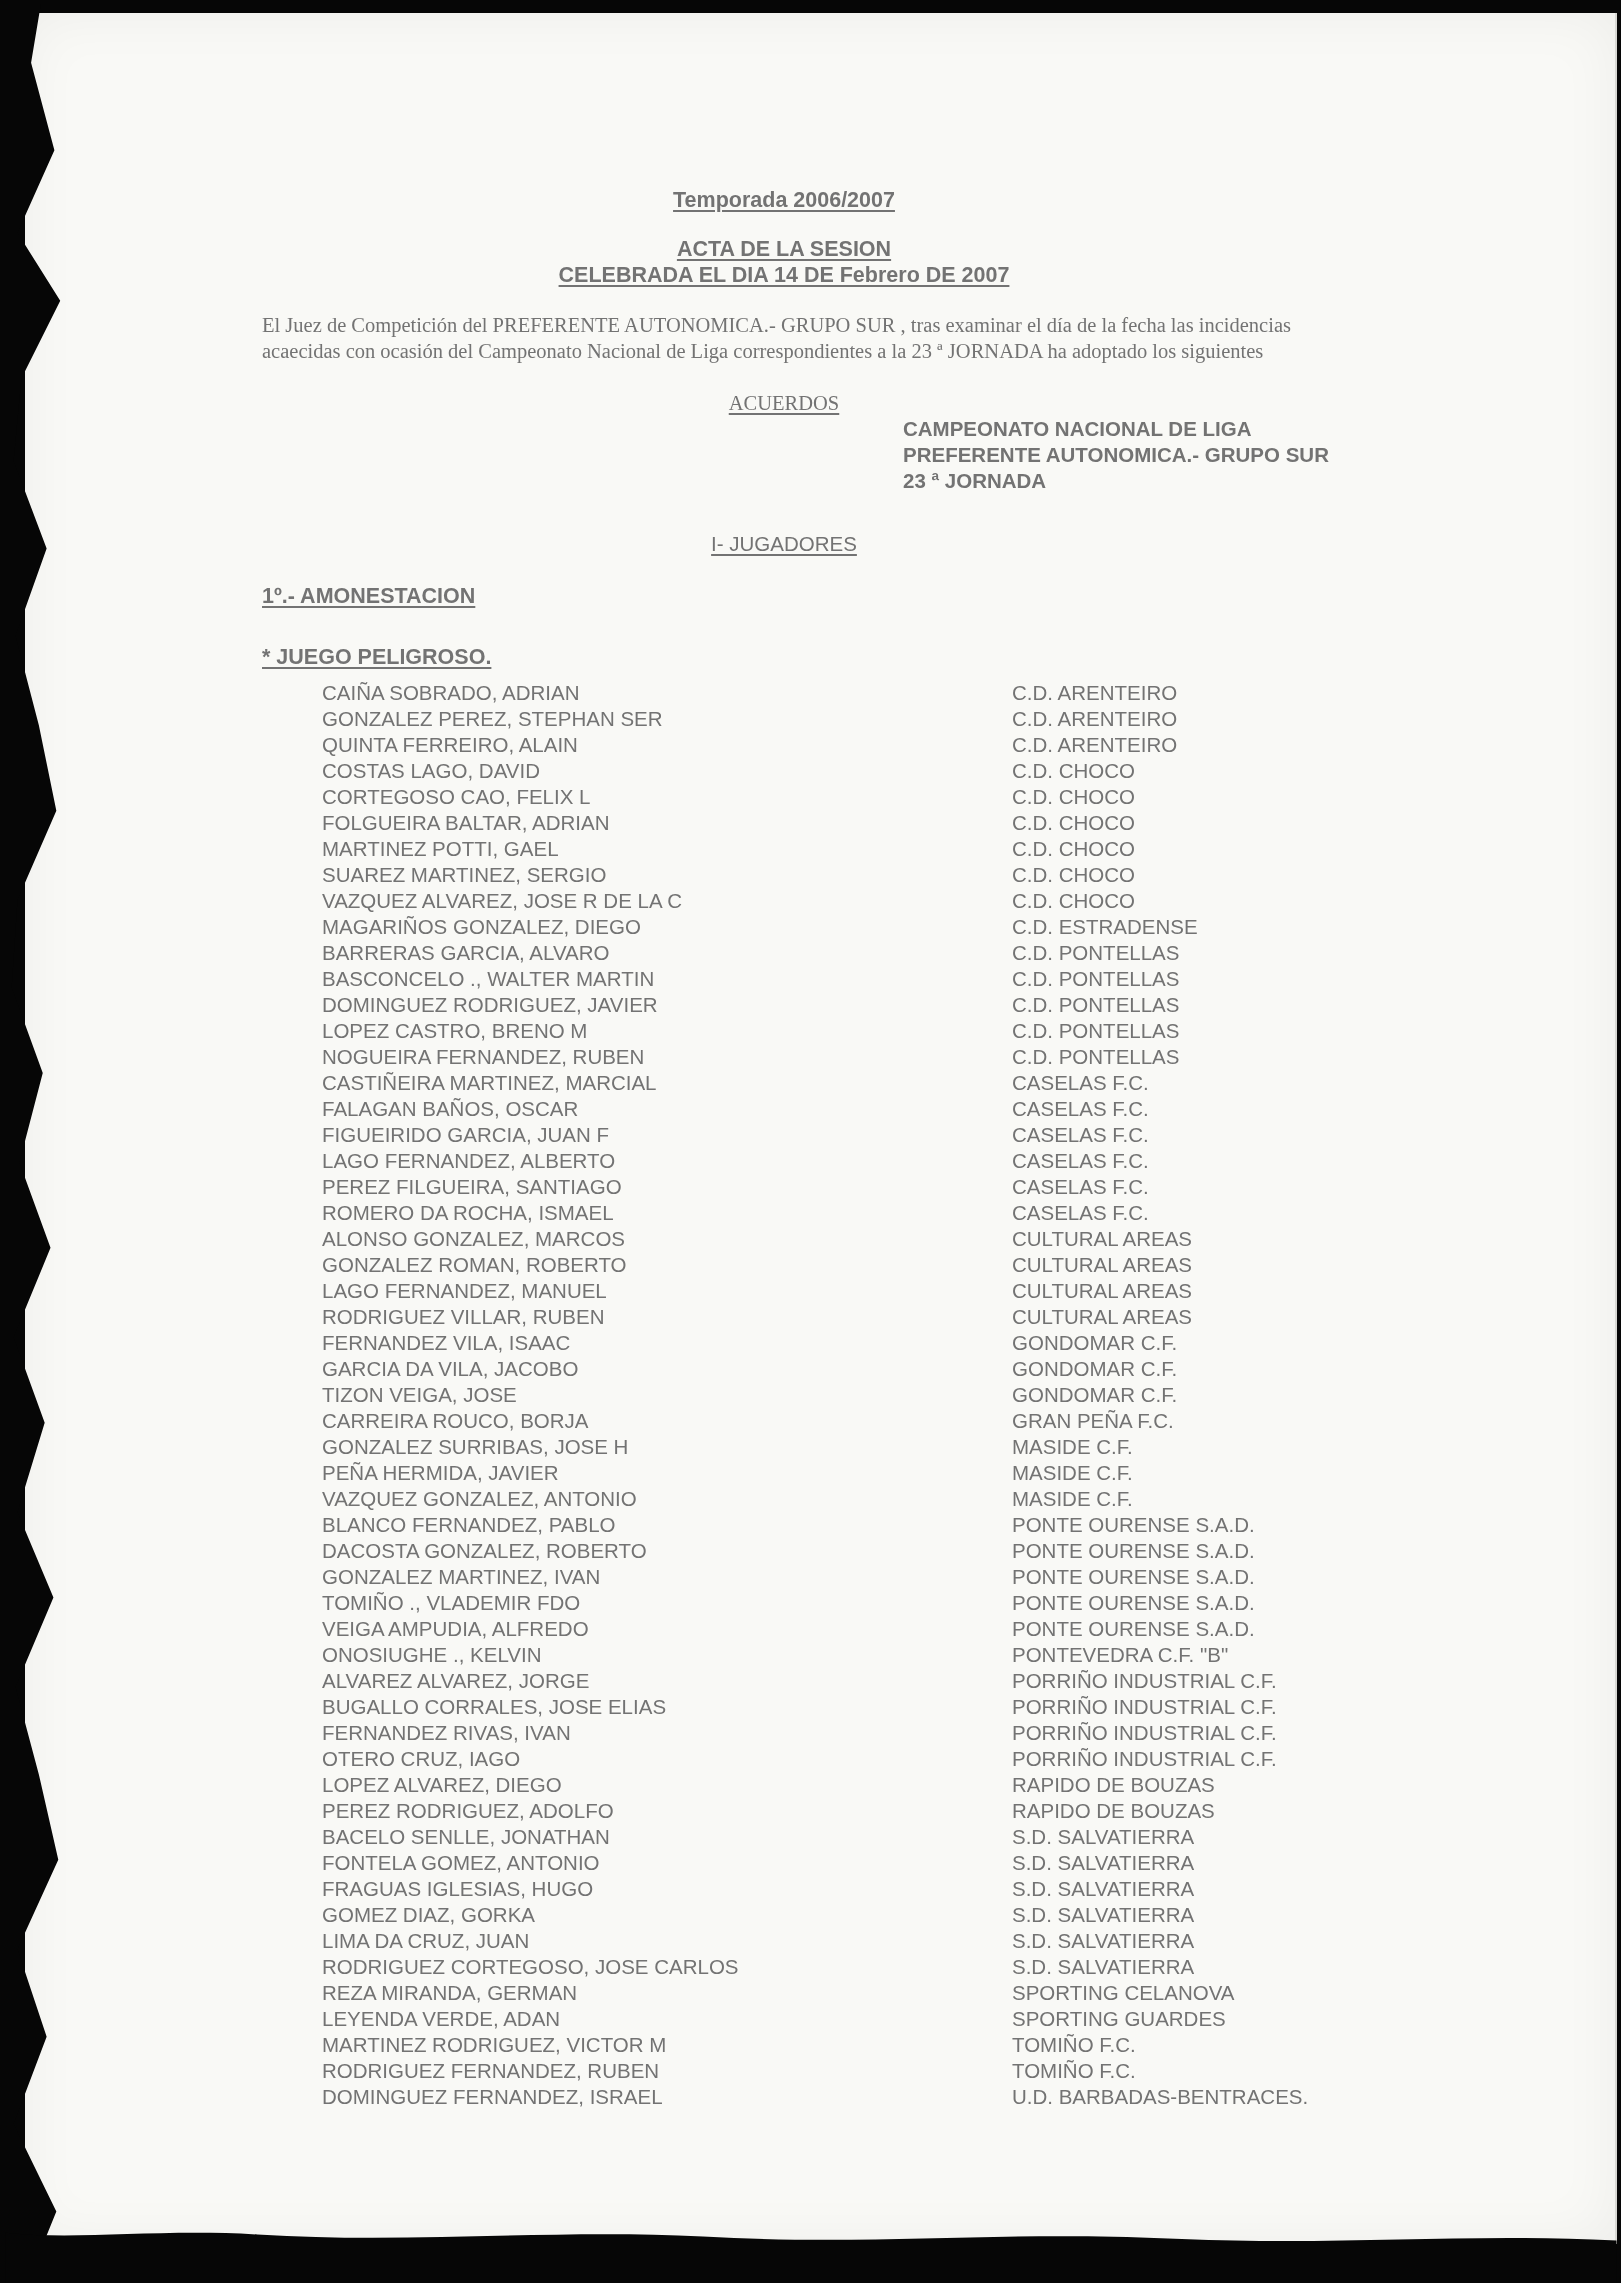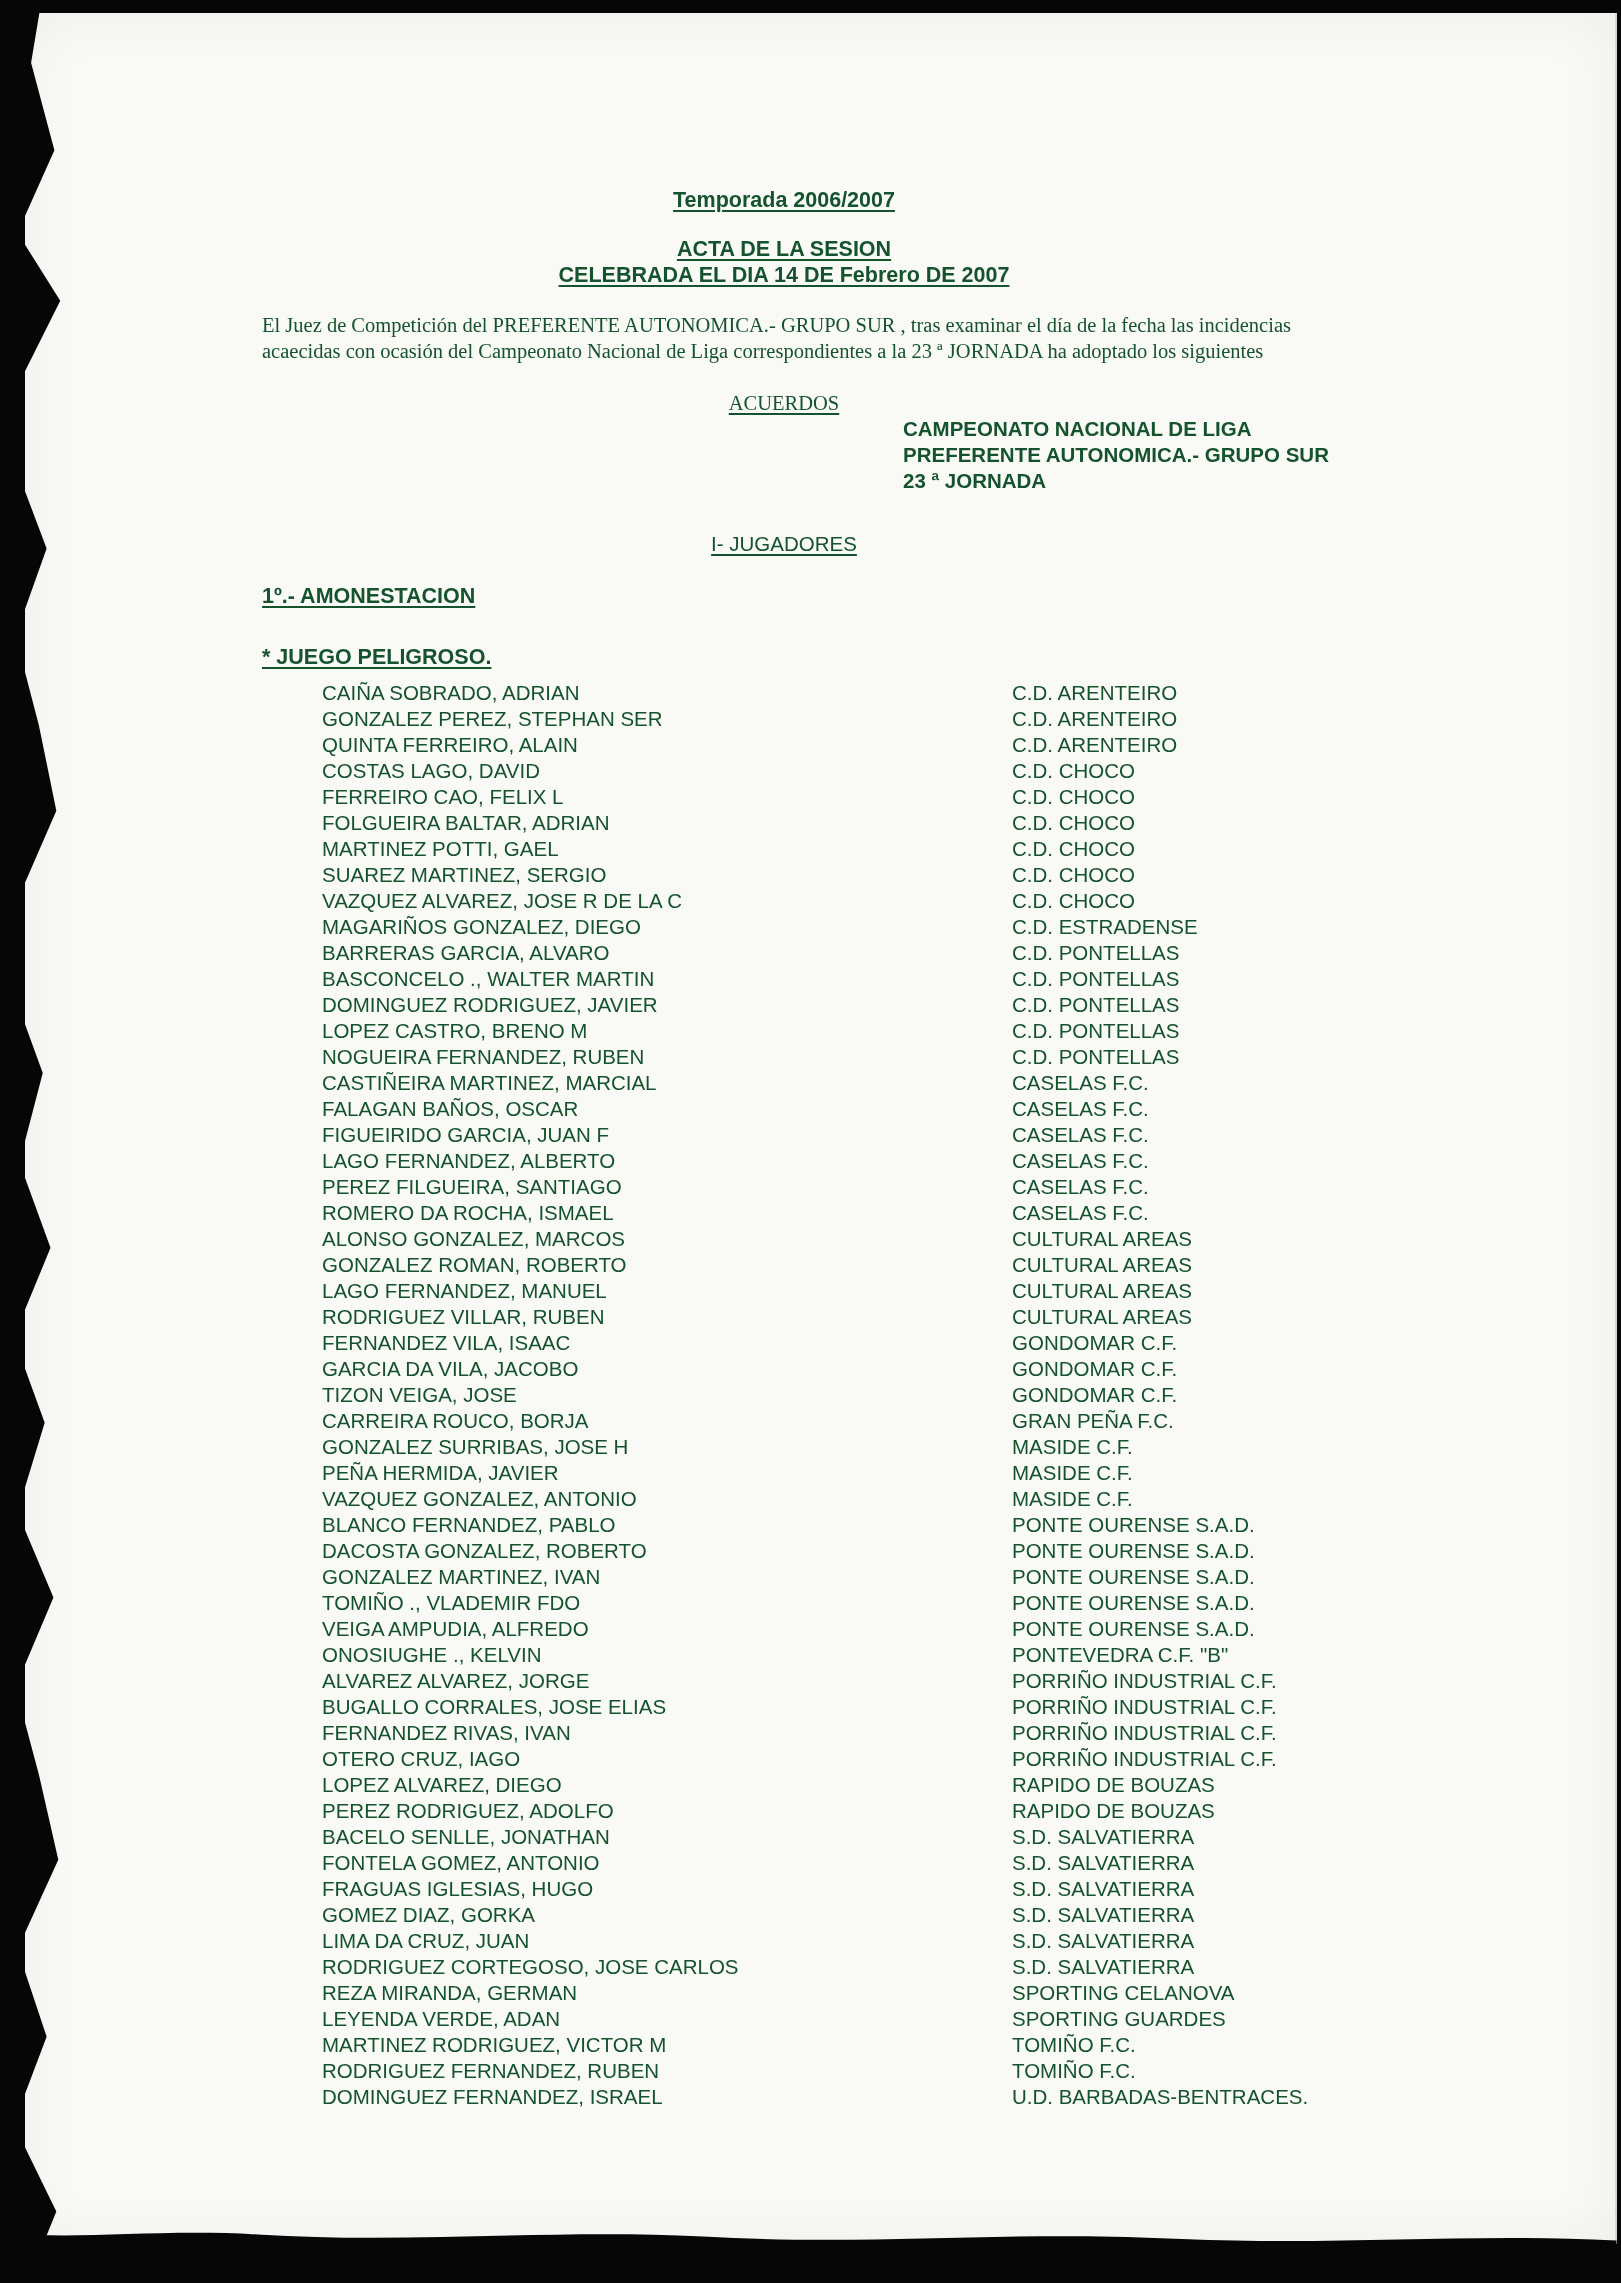--- a/index.html
+++ b/index.html
@@ -14,21 +14,21 @@
     position:absolute;
     left:25px;top:12.7px;right:4.9px;bottom:39px;
     background:#f9f9f6;
     box-shadow:inset 0 0 59px rgba(0,0,0,0.05);
     border-right:2px solid #d8d8d4;
   }
   .content{
     position:absolute;
     left:237px;top:0;right:39px;
     padding-top:174px;
-    color:#14532d;
+    color:#737373;
     font-size:20.5px;
     line-height:26px;
   }
   .head-col{width:1044px;text-align:center;}
   .b{font-weight:bold;}
   .u{text-decoration:underline;text-underline-offset:2.9px;}
   .title{font-size:21.5px;margin-bottom:23.4px;}
   .subtitle{font-size:21.5px;}
   .intro{margin:24.4px 0 0 0;font-family:Liberation Serif, serif;}
   .acuerdos{margin-top:26px;font-family:Liberation Serif, serif;}
@@ -95,21 +95,21 @@
           </div>
           <div class="player-row">
             <span class="player-name">QUINTA FERREIRO, ALAIN</span>
             <span class="player-club">C.D. ARENTEIRO</span>
           </div>
           <div class="player-row">
             <span class="player-name">COSTAS LAGO, DAVID</span>
             <span class="player-club">C.D. CHOCO</span>
           </div>
           <div class="player-row">
-            <span class="player-name">FERREIRO CAO, FELIX L</span>
+            <span class="player-name">CORTEGOSO CAO, FELIX L</span>
             <span class="player-club">C.D. CHOCO</span>
           </div>
           <div class="player-row">
             <span class="player-name">FOLGUEIRA BALTAR, ADRIAN</span>
             <span class="player-club">C.D. CHOCO</span>
           </div>
           <div class="player-row">
             <span class="player-name">MARTINEZ POTTI, GAEL</span>
             <span class="player-club">C.D. CHOCO</span>
           </div>

